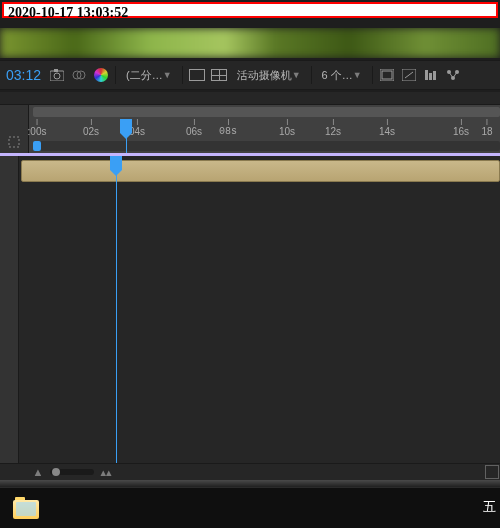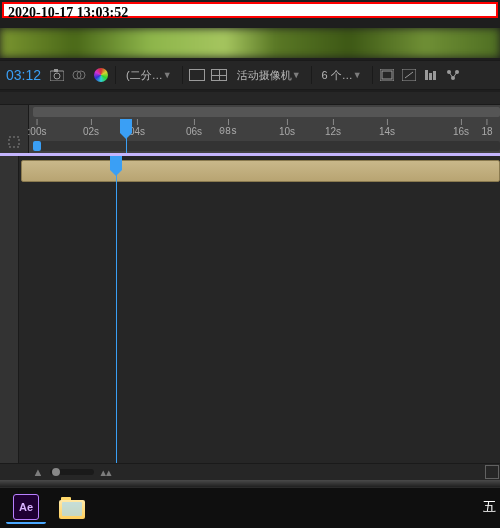--- a/index.html
+++ b/index.html
@@ -183,25 +183,20 @@
     <div class="foot-btn">▴▴</div>
     <div style="flex:1"></div>
     <div class="foot-btn">
         <div class="endbox"></div>
       </div>
   </div>
 </div>
 
 <div class="taskbar-sep"></div>
 <div class="taskbar">
-  <div class="task-icon active">
-    <div class="ae-badge">
-        <span>Ae</span>
-      </div>
-  </div>
   <div class="task-icon">
     <div class="folder-badge">
       <div class="tab"></div>
         <div class="body"></div>
         <div class="paper"></div>
     </div>
   </div>
 </div>
 <span class="ime">五</span>
 

